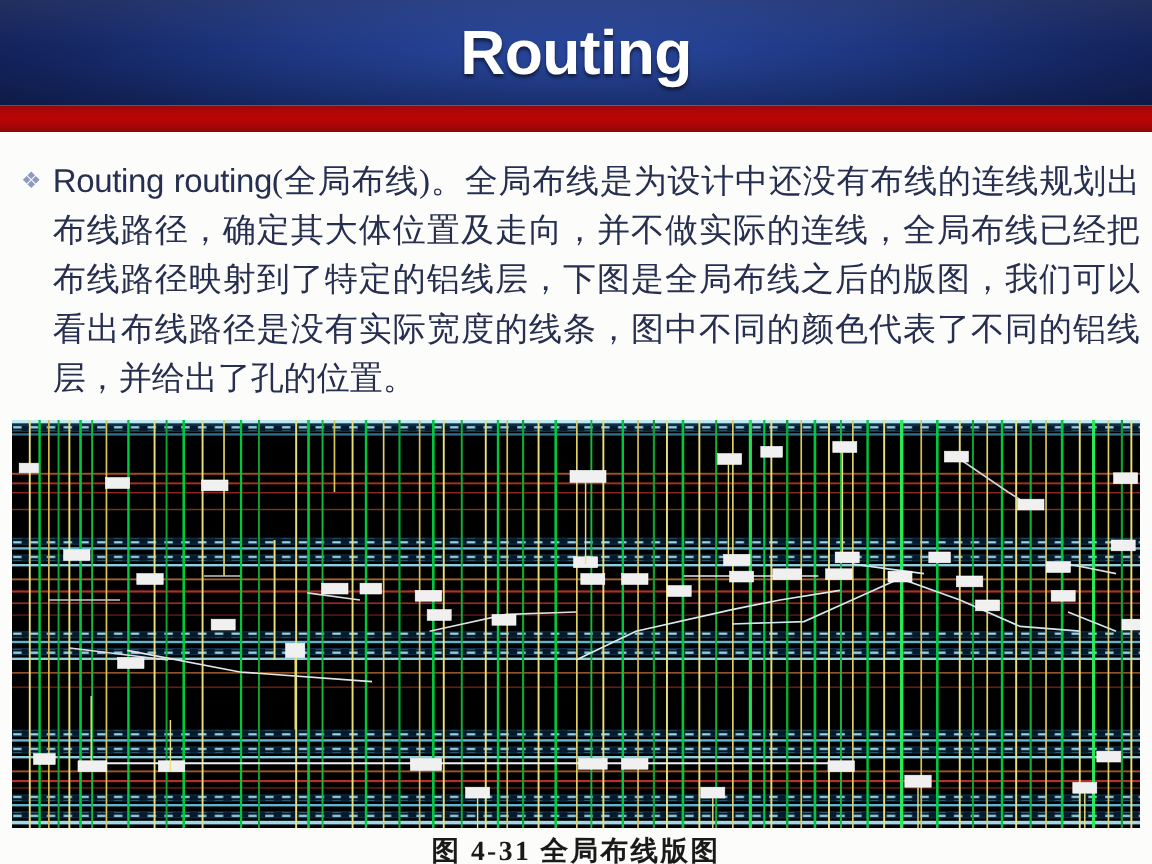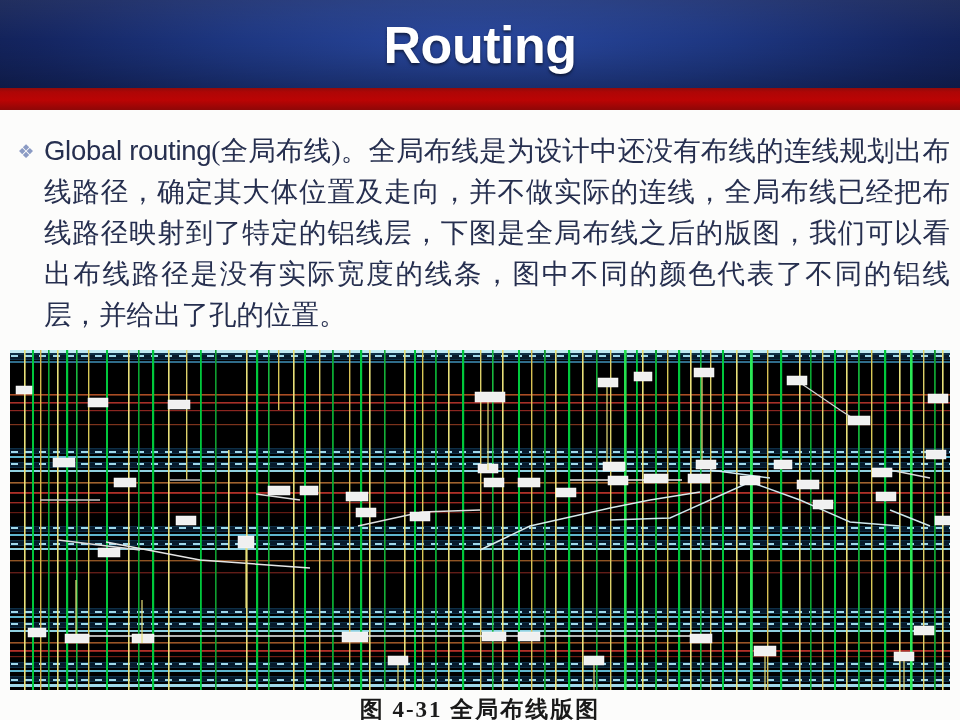--- a/index.html
+++ b/index.html
@@ -185,21 +185,21 @@
 <div id="slide">
 
   <div id="header">
     <div id="header-sheen"></div>
     <div id="title">Routing</div>
   </div>
   <div id="redbar"></div>
 
   <div id="bodyblock">
     <div id="bullet">❖</div>
-    <div id="paragraph"><span class="eng">Global routing</span><span>(全局布线)。</span><span>全局布线是为设计中还没有布线的连线规划出布线路径，确定其大体位置及走向，并不做实际的连线，全局布线已经把布线路径映射到了特定的铝线层，下图是全局布线之后的版图，我们可以看出布线路径是没有实际宽度的线条，图中不同的颜色代表了不同的铝线层，并给出了孔的位置。</span></div>
+    <div id="paragraph"><span class="eng">Routing routing</span><span>(全局布线)。</span><span>全局布线是为设计中还没有布线的连线规划出布线路径，确定其大体位置及走向，并不做实际的连线，全局布线已经把布线路径映射到了特定的铝线层，下图是全局布线之后的版图，我们可以看出布线路径是没有实际宽度的线条，图中不同的颜色代表了不同的铝线层，并给出了孔的位置。</span></div>
   </div>
 
   <div id="figure">
     <svg width="940" height="340" viewBox="0 0 940 340">
       <defs>
 
         <pattern id="railpat" width="14" height="4" patternUnits="userSpaceOnUse">
           <rect width="14" height="4" fill="#061a2c"></rect>
           <rect x="1" y="1" width="7" height="2" fill="#9fd8ea"></rect>
         </pattern>

